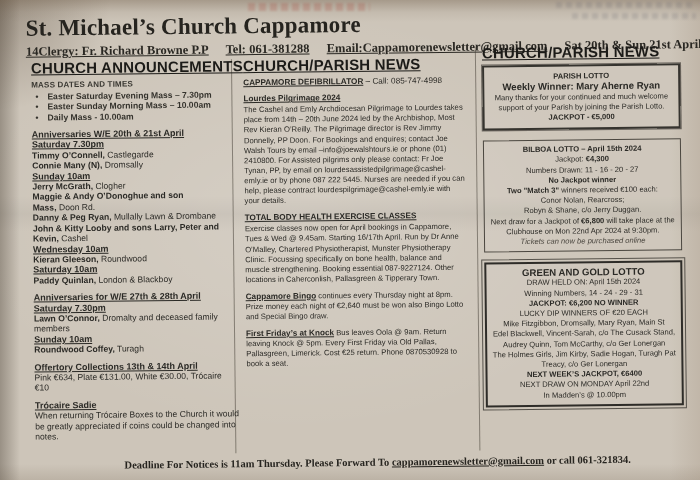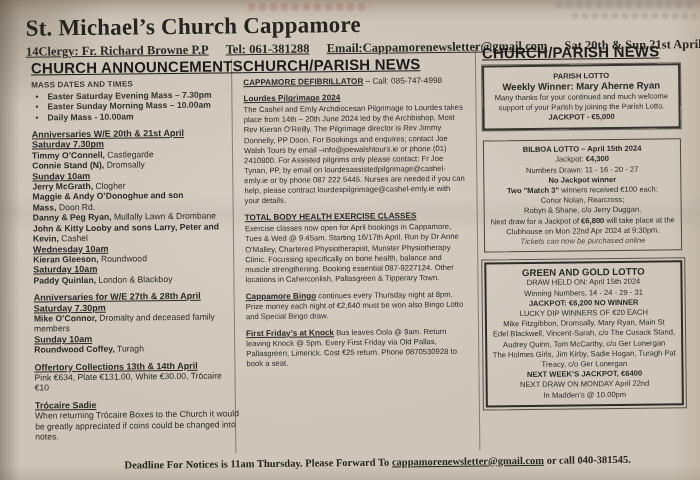--- a/index.html
+++ b/index.html
@@ -87,35 +87,35 @@
   <div class="col left">
     <div class="col-head">CHURCH ANNOUNCEMENTS</div>
     <div>
         <div class="ln mdt"><span class="pa">MASS DATES AND TIMES</span></div>
         <div class="ln bullet"><span class="pa">Easter Saturday Evening Mass – 7.30pm</span></div>
         <div class="ln bullet"><span class="pa">Easter Sunday Morning Mass – 10.00am</span></div>
         <div class="ln bullet"><span class="pa">Daily Mass - 10.00am</span></div>
         <div class="ln h gap"><span class="pb">Anniversaries W/E 20th &amp; 21st April</span></div>
         <div class="ln h"><span class="pb">Saturday 7.30pm</span></div>
         <div class="ln"><span class="pb">Timmy O’Connell,</span><span class="pc"> Castlegarde</span></div>
-        <div class="ln"><span class="pb">Connie Stand (N),</span><span class="pc"> Dromsally</span></div>
+        <div class="ln"><span class="pb">Connie Many (N),</span><span class="pc"> Dromsally</span></div>
         <div class="ln h"><span class="pb">Sunday 10am</span></div>
         <div class="ln"><span class="pb">Jerry McGrath,</span><span class="pc"> Clogher</span></div>
         <div class="ln"><span class="pb">Maggie &amp; Andy O’Donoghue and son</span></div>
         <div class="ln"><span class="pb">Mass,</span><span class="pc"> Doon Rd.</span></div>
         <div class="ln"><span class="pb">Danny &amp; Peg Ryan,</span><span class="pc"> Mullally Lawn &amp; Drombane</span></div>
         <div class="ln"><span class="pb">John &amp; Kitty Looby and sons Larry, Peter and</span></div>
         <div class="ln"><span class="pb">Kevin,</span><span class="pc"> Cashel</span></div>
         <div class="ln h"><span class="pb">Wednesday 10am</span></div>
         <div class="ln"><span class="pb">Kieran Gleeson,</span><span class="pc"> Roundwood</span></div>
         <div class="ln h"><span class="pb">Saturday 10am</span></div>
         <div class="ln"><span class="pb">Paddy Quinlan,</span><span class="pc"> London &amp; Blackboy</span></div>
         <div class="ln h gap"><span class="pb">Anniversaries for W/E 27th &amp; 28th April</span></div>
         <div class="ln h"><span class="pb">Saturday 7.30pm</span></div>
-        <div class="ln"><span class="pb">Mike O’Connor,</span><span class="pc"> Dromalty and deceased family</span></div>
+        <div class="ln"><span class="pb">Lawn O’Connor,</span><span class="pc"> Dromalty and deceased family</span></div>
         <div class="ln"><span class="pa">members</span></div>
         <div class="ln h"><span class="pb">Sunday 10am</span></div>
         <div class="ln"><span class="pb">Roundwood Coffey,</span><span class="pc"> Turagh</span></div>
         <div class="ln h gap"><span class="pb">Offertory Collections 13th &amp; 14th April</span></div>
         <div class="ln"><span class="pa">Pink €634, Plate €131.00, White €30.00, Trócaire</span></div>
         <div class="ln"><span class="pa">€10</span></div>
         <div class="ln h gap"><span class="pb">Trócaire Sadie</span></div>
         <div class="ln"><span class="pa">When returning Trócaire Boxes to the Church it would</span></div>
         <div class="ln"><span class="pa">be greatly appreciated if coins could be changed into</span></div>
         <div class="ln"><span class="pa">notes.</span></div>
@@ -165,16 +165,16 @@
         <div class="ln"><span class="pa">Audrey Quinn, Tom McCarthy, c/o Ger Lonergan</span></div>
         <div class="ln"><span class="pa">The Holmes Girls, Jim Kirby, Sadie Hogan, Turagh Pat</span></div>
         <div class="ln"><span class="pa">Treacy, c/o Ger Lonergan</span></div>
         <div class="ln"><span class="pb">NEXT WEEK’S JACKPOT, €6400</span></div>
         <div class="ln"><span class="pa">NEXT DRAW ON MONDAY April 22nd</span></div>
         <div class="ln"><span class="pa">In Madden’s @ 10.00pm</span></div>
       </div>
   </div>
 
   <div class="footer">
-    <span>Deadline For Notices is 11am Thursday. Please Forward To </span><span class="u">cappamorenewsletter@gmail.com</span><span> or call 040-381545.</span>
+    <span>Deadline For Notices is 11am Thursday. Please Forward To </span><span class="u">cappamorenewsletter@gmail.com</span><span> or call 061-321834.</span>
   </div>
 
 </div>
 
 </body></html>

